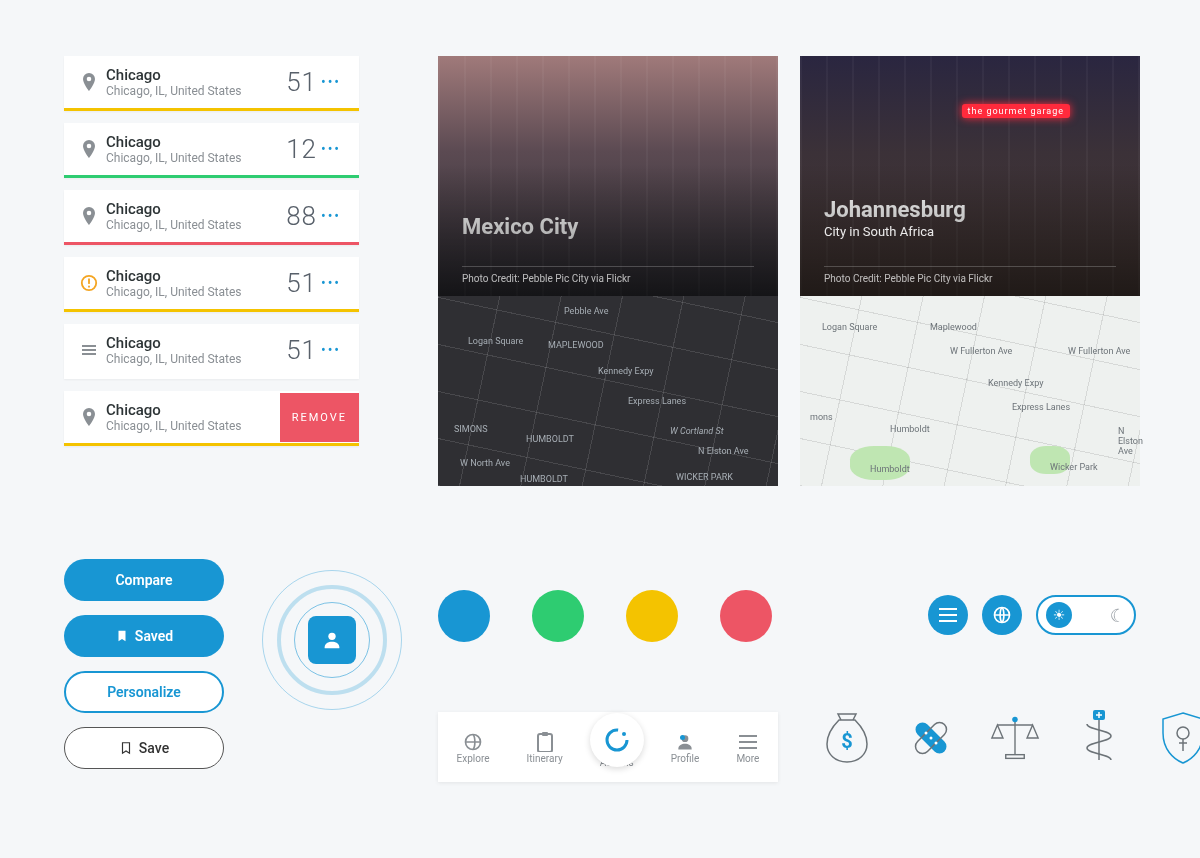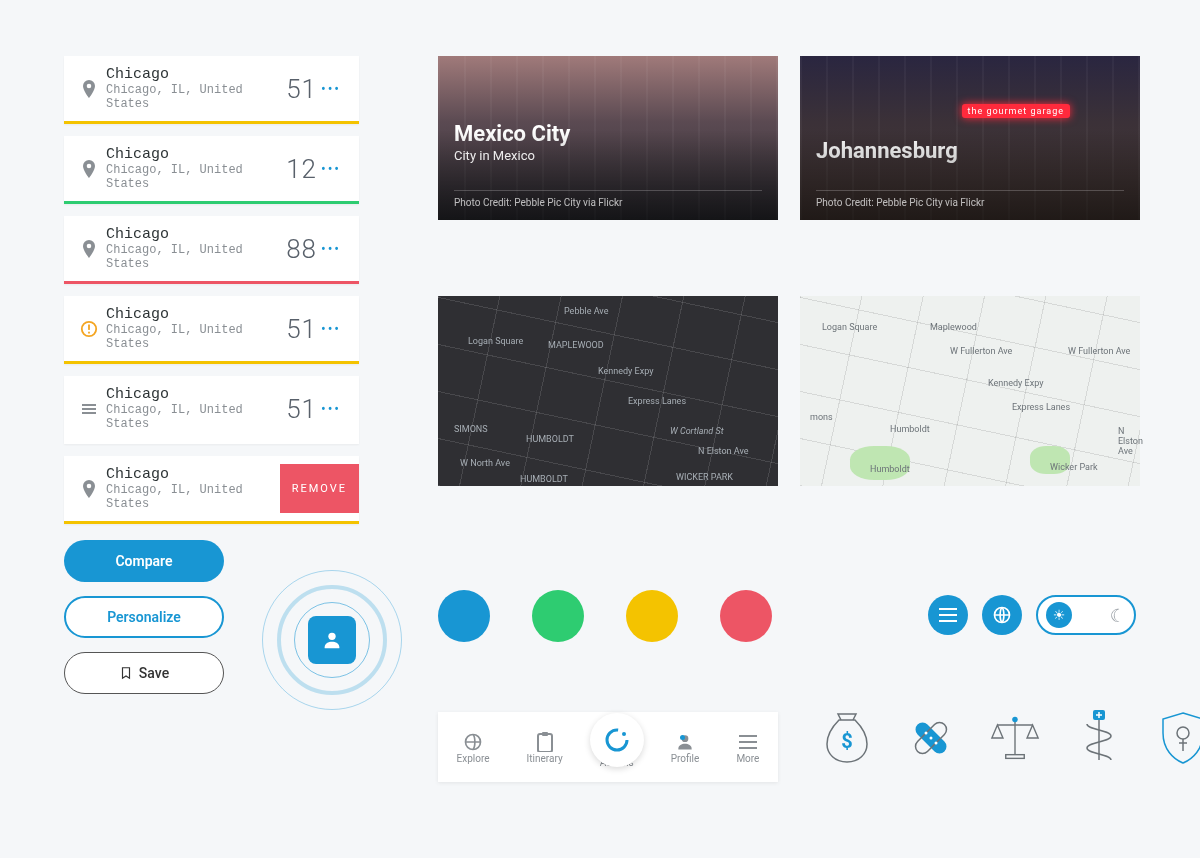--- a/index.html
+++ b/index.html
@@ -26,34 +26,34 @@
     align-items: center;
     border-bottom: 3px solid;
     margin-bottom: 12px;
     box-shadow: 0 1px 2px rgba(0,0,0,.05);
   }
   .list-card .pin {
     width: 22px; flex: 0 0 22px; margin-right: 6px;
     display:flex; align-items:center; justify-content:center;
     color:#8a8f94;
   }
-  .list-card .titles { flex:1; min-width:0;font-family:Liberation Mono, monospace; }
+  .list-card .titles { flex:1; min-width:0; }
   .list-card .city { font-size: 15px; color:#2d3436; font-weight:500; }
   .list-card .sub  { font-size: 12px; color:#8a8f94; }
   .list-card .score { font-size: 26px; font-weight:300; color:#58606a; letter-spacing:1px; }
   .list-card .dots { width:28px; text-align:center; color:#1896d3; font-size:14px; letter-spacing:2px; cursor:pointer; }
   .warn .pin { color:#f4a522; }
   .remove-btn {
     background:#ed5565; color:#fff; font-size:11px; letter-spacing:2px;
     padding:18px 12px; margin:-10px -14px -10px 8px; cursor:pointer;
   }
 
   
   .pills {
-    position:absolute; left:64px; top:540px; width:160px;
+    position:absolute; left:64px; top:559px; width:160px;
     display:flex; flex-direction:column; gap:14px;
   }
   .pill {
     height:42px; border-radius:21px; display:flex; align-items:center; justify-content:center;
     font-size:14px; font-weight:600; cursor:pointer; gap:6px;
   }
   .pill.solid { background:#1896d3; color:#fff; }
   .pill.outline { background:#fff; border:2px solid #1896d3; color:#1896d3; }
   .pill.outline.thin { border:1px solid #555; color:#333; font-weight:500; }
   .pill svg { width:14px; height:14px; }
@@ -66,23 +66,23 @@
   .radar .r1 { inset:10px; }
   .radar .r2 { inset:25px; border-width:4px; border-color:rgba(24,150,211,.25);}
   .radar .r3 { inset:42px; border-color:rgba(24,150,211,.55);}
   .radar .core {
     position:absolute; inset:56px; background:#1896d3; border-radius:8px;
     display:flex; align-items:center; justify-content:center; color:#fff;
   }
 
   
   .hero {
-    position:absolute; width:340px; height:164px; top:56px;
+    position:absolute; width:340px; height:240px; top:56px;
     color:#fff; display:flex; flex-direction:column; justify-content:flex-end;
-    padding:16px 16px 12px; overflow:hidden;
+    padding:16px 24px 12px; overflow:hidden;
   }
   .hero.mex { left:438px; background:linear-gradient(180deg,#a07a7a 0%,#5b4a52 40%,#2d2d33 100%); }
   .hero.joh { left:800px; background:linear-gradient(180deg,#2a2640 0%,#3b3138 40%,#463833 100%); }
   .hero .h-title { font-size:22px; font-weight:700; }
   .hero .h-sub   { font-size:13px; opacity:.9; margin-top:2px; }
   .hero .h-credit{ font-size:10px; opacity:.7; margin-top:27px; border-top:1px solid rgba(255,255,255,.3); padding-top:6px; }
   .hero .skyline {
     position:absolute; inset:0;
     background-image:
       linear-gradient(0deg, rgba(0,0,0,.55), rgba(0,0,0,0) 55%),
@@ -246,20 +246,26 @@
       <div class="sub">Chicago, IL, United States</div>
     </span>
     <span class="remove-btn">REMOVE</span>
   </div>
 </div>
 
 <div class="pills">
   <div class="pill solid">
     <span>Compare</span>
   </div>
+  <div class="pill solid">
+    <svg viewBox="0 0 24 24" fill="currentColor">
+        <path d="M6 3h12v18l-6-4-6 4z"></path>
+      </svg>
+    <span>Saved</span>
+  </div>
   <div class="pill outline">
     <span>Personalize</span>
   </div>
   <div class="pill outline thin">
     <svg viewBox="0 0 24 24" fill="none" stroke="currentColor" stroke-width="2">
         <path d="M6 3h12v18l-6-4-6 4z"></path>
       </svg>
     <span>Save</span>
   </div>
 </div>
@@ -272,28 +278,28 @@
     <svg width="22" height="22" viewBox="0 0 24 24" fill="#fff">
         <circle cx="12" cy="8" r="4"></circle>
         <path d="M4 20c0-4 4-6 8-6s8 2 8 6v1H4z"></path>
       </svg>
   </div>
 </div>
 
 <div class="hero mex">
   <div class="skyline"></div>
   <div class="h-title">Mexico City</div>
-  <div class="h-sub">City in Mexico</div>
   <div class="h-credit">Photo Credit: Pebble Pic City via Flickr</div>
 </div>
 
 <div class="hero joh">
   <div class="skyline"></div>
   <div class="neon">the gourmet garage</div>
   <div class="h-title">Johannesburg</div>
+  <div class="h-sub">City in South Africa</div>
   <div class="h-credit">Photo Credit: Pebble Pic City via Flickr</div>
 </div>
 
 <div class="map dark">
   <div class="grid"></div>
   <div id="dark-labels">
       <span class="lbl" style="left: 30px; top: 40px;">Logan Square</span>
       <span class="lbl" style="left: 110px; top: 44px;">MAPLEWOOD</span>
       <span class="lbl" style="left: 160px; top: 70px;">Kennedy Expy</span>
       <span class="lbl" style="left: 190px; top: 100px;">Express Lanes</span>

